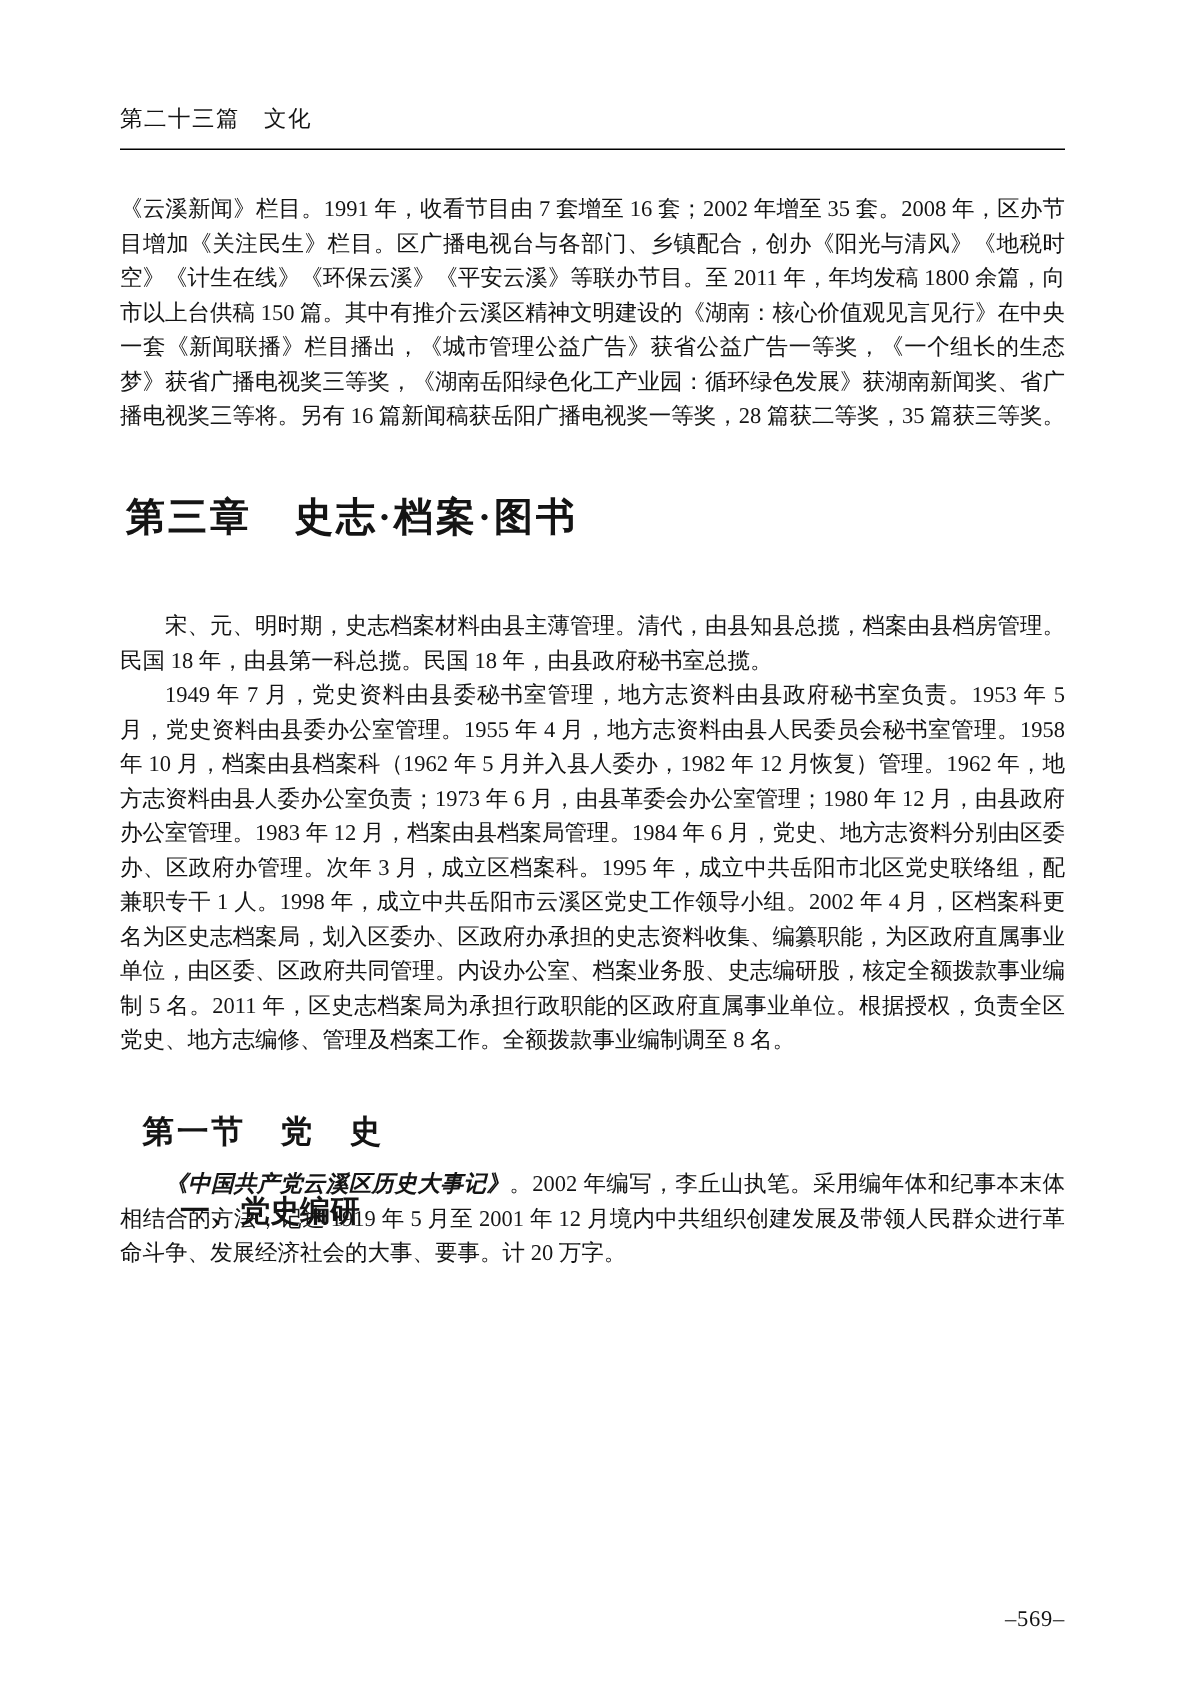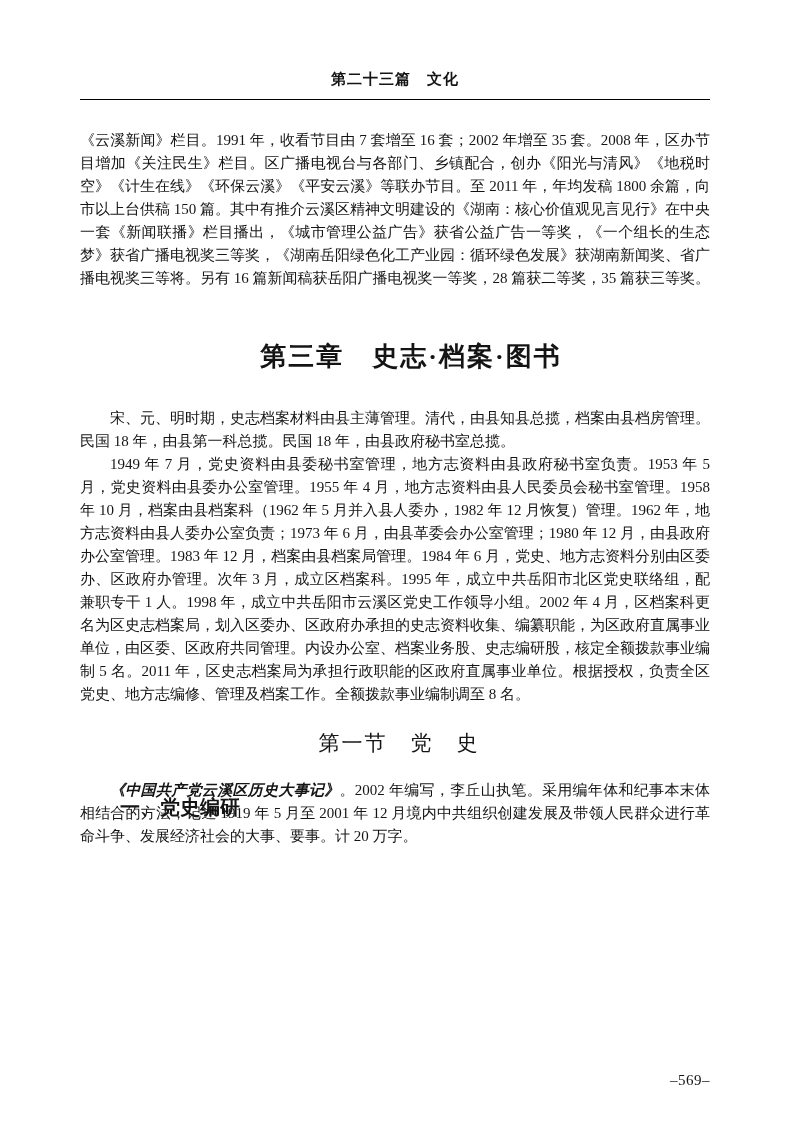--- a/index.html
+++ b/index.html
@@ -16,54 +16,52 @@
     color: #141414;
     font-family: "Liberation Serif", "DejaVu Serif", serif;
   }
   .abs {
     position: absolute;
     left: 80px;
     width: 630px;
   }
   .running-header {
     top: 70px;
-    text-align: center;
+    text-align: left;
     font-size: 15px;
-    font-weight: bold;
+    font-weight: normal;
     letter-spacing: 1px;
   }
   .header-rule {
     top: 99px;
     height: 0;
     border-top: 1.5px solid #000;
   }
   .body-text {
     margin: 0;
     font-size: 15px;
     line-height: 23px;
     text-align: justify;
     text-justify: inter-ideograph;
   }
   .indent { text-indent: 2em; }
   .para-intro { top: 116px; margin-top: 13px; }
   .chapter-title {
     top: 323px;
-    margin: 16px;
-    text-align: center;
+    margin: 4px;
     font-size: 26px;
     font-weight: bold;
     letter-spacing: 2px;
   }
   .chapter-paras { top: 407px; }
   .section-title {
     top: 725px;
-    margin: 4px;
-    text-align: center;
+    margin: 15px;
     font-size: 21px;
-    font-weight: normal;
+    font-weight: bold;
     letter-spacing: 2px;
     font-family: "Liberation Sans", "DejaVu Sans", sans-serif;
   }
   .subsection-heading {
     top: 794px;
     margin: 0;
     padding-left: 2em;
     font-size: 20px;
     font-weight: bold;
     font-family: "Liberation Sans", "DejaVu Sans", sans-serif;

